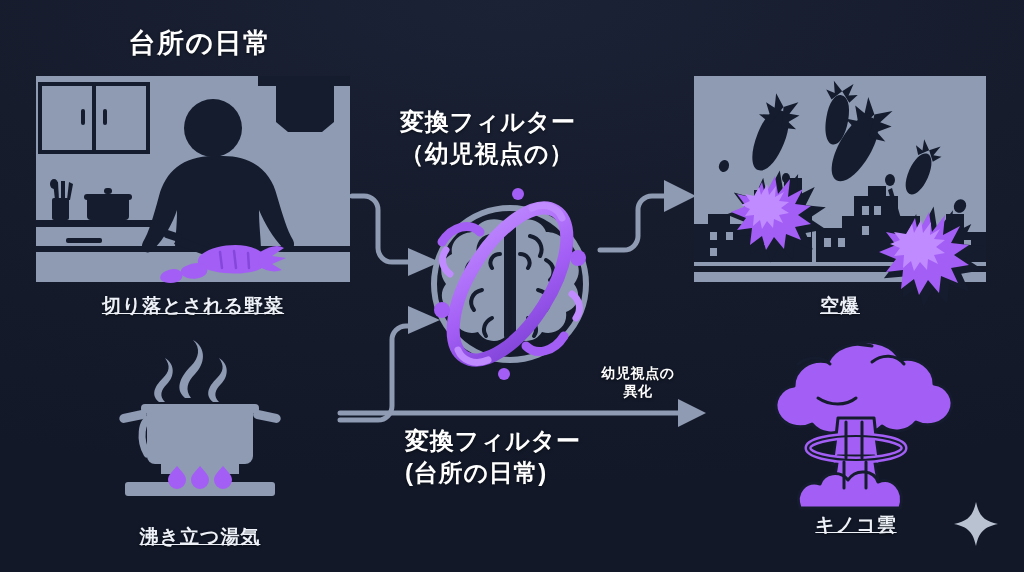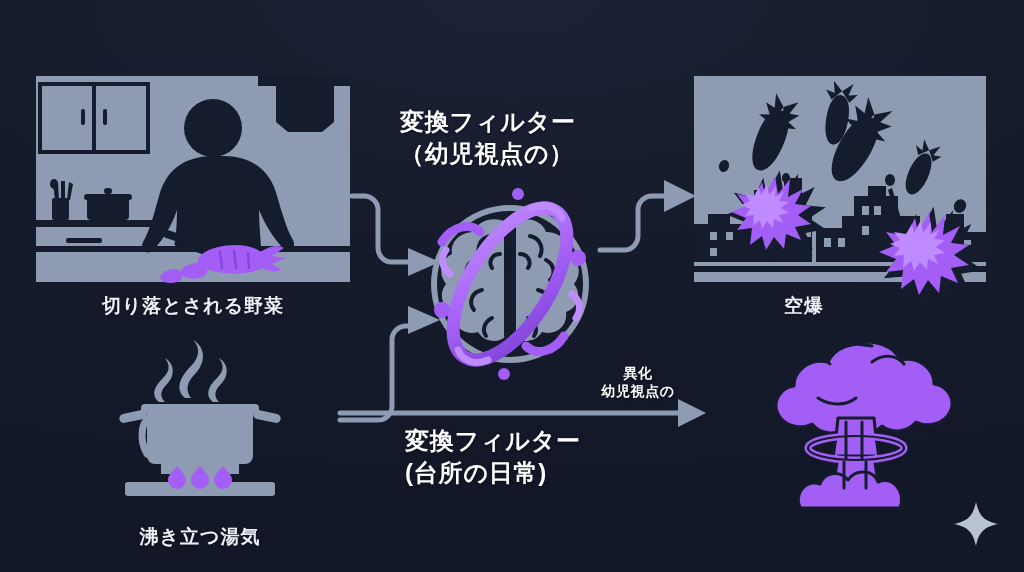--- a/index.html
+++ b/index.html
@@ -29,20 +29,21 @@
     text-shadow:0 1px 3px rgba(0,0,0,.55);
   }
   .caption{
     color:#eef2f8;
     font-weight:bold;
     font-size:19px;
     letter-spacing:1px;
     text-align:center;
     white-space:nowrap;
     text-shadow:0 1px 3px rgba(0,0,0,.5);
+    text-decoration:underline;
   }
   .filter-label{
     color:#ffffff;
     font-weight:bold;
     font-size:24px;
     line-height:1.32;
     letter-spacing:.8px;
     text-align:left;
     white-space:nowrap;
     text-shadow:0 1px 3px rgba(0,0,0,.5);
@@ -57,20 +58,21 @@
     white-space:nowrap;
     text-shadow:0 1px 3px rgba(0,0,0,.55);
   }
   svg{display:block;overflow:visible;}
 </style>
 </head>
 <body>
 
 <div id="stage">
 
+  <div class="abs title" style="left:40px;top:25px;width:320px;">台所の日常</div>
 
   <div class="abs" style="left:36px;top:76px;">
     <svg width="314" height="206" viewBox="0 0 314 206" aria-hidden="true">
 
       <rect x="0" y="0" width="314" height="206" fill="#8e9bb3"></rect>
 
       <path d="M222 0 h36 v38 h38 v-38 h18 v0 h0 v0 z" fill="#141c2e"></path>
       <path d="M222 0 h92 v10 h-92 z" fill="#141c2e"></path>
       <path d="M240 0 h58 v46 l-12 10 h-34 l-12 -10 z" fill="#141c2e"></path>
       <rect x="262" y="0" width="14" height="30" fill="#141c2e"></rect>
@@ -161,22 +163,22 @@
     <div>変換フィルター</div>
     <div>（幼児視点の）</div>
   </div>
 
   <div class="abs filter-label" style="left:405px;top:425px;width:220px;">
     <div>変換フィルター</div>
     <div>(台所の日常)</div>
   </div>
 
   <div class="abs small-label" style="left:573px;top:364px;width:130px;">
+    <div>幼児視点の</div>
     <div>異化</div>
-    <div>幼児視点の</div>
   </div>
 
   <svg class="abs" style="left:0;top:0;" width="1024" height="572" viewBox="0 0 1024 572">
     <g fill="none" stroke="#8e9bb3" stroke-width="5" stroke-linecap="round">
 
       <path d="M352 196 h12 a14 14 0 0 1 14 14 v38 a14 14 0 0 0 14 14 h16"></path>
 
       <path d="M340 420 h38 a14 14 0 0 0 14 -14 v-66 a14 14 0 0 1 14 -14 h6"></path>
 
       <path d="M600 250 h24 a14 14 0 0 0 14 -14 v-26 a14 14 0 0 1 14 -14 h14"></path>
@@ -331,21 +333,21 @@
         <path d="M0 -2 l5 -9 l2 8 l6 -11 l2 11 l7 -9 l-1 11 l9 -5 l-5 9 l10 1 l-8 6 l8 5 l-10 2 l4 8 l-9 -4 l-1 9 l-6 -7 l-5 8 l-2 -9 l-7 6 l1 -11 l-9 1 l5 -7 l-9 -4 l9 -4 l-5 -7 z" fill="#c08bff"></path>
       </g>
 
       <g transform="translate(212,160)">
         <path d="M0 0 l11 -24 l4 20 l15 -28 l4 26 l17 -22 l-2 26 l22 -11 l-11 22 l24 2 l-20 13 l20 13 l-24 4 l9 20 l-22 -9 l-2 22 l-15 -17 l-11 20 l-6 -22 l-17 13 l2 -24 l-22 2 l13 -17 l-22 -9 l22 -9 l-13 -17 z" fill="#141c2e" transform="scale(0.92)"></path>
         <path d="M0 0 l9 -18 l3 15 l11 -21 l3 20 l13 -17 l-2 20 l17 -9 l-9 17 l18 2 l-15 10 l15 10 l-18 3 l7 15 l-17 -7 l-2 17 l-11 -13 l-9 15 l-5 -16 l-13 10 l2 -19 l-17 2 l10 -13 l-17 -7 l17 -7 l-10 -13 z" fill="#a35ef5"></path>
         <path d="M0 -2 l6 -10 l2 9 l7 -13 l2 13 l8 -11 l-1 13 l10 -6 l-6 10 l11 1 l-9 7 l9 6 l-11 2 l4 9 l-10 -5 l-1 11 l-7 -8 l-6 9 l-3 -10 l-8 7 l1 -13 l-10 1 l6 -8 l-10 -4 l10 -4 l-6 -8 z" fill="#c08bff"></path>
       </g>
     </svg>
   </div>
-  <div class="abs caption" style="left:658px;top:293px;width:292px;">空爆</div>
+  <div class="abs caption" style="left:694px;top:293px;width:292px;">空爆</div>
 
   <div class="abs" style="left:758px;top:338px;">
     <svg width="196" height="172" viewBox="0 0 196 172" aria-hidden="true">
       <g fill="#a35ef5" stroke="#141c2e" stroke-width="3" stroke-linejoin="round">
 
         <path d="M98 6
                  c18 -6 38 2 44 16
                  c18 -4 34 8 34 24
                  c14 2 22 16 16 28
                  c-6 12 -22 16 -34 10
@@ -375,20 +377,21 @@
         <path d="M40 26 c10 -8 24 -8 32 0"></path>
         <path d="M114 24 c10 -8 24 -8 32 2"></path>
         <path d="M60 60 c12 8 28 8 38 0"></path>
         <path d="M88 84 v36"></path>
           <path d="M104 84 v36"></path>
         <path d="M86 124 v26"></path>
           <path d="M108 124 v26"></path>
       </g>
     </svg>
   </div>
+  <div class="abs caption" style="left:756px;top:512px;width:200px;">キノコ雲</div>
 
   <div class="abs" style="left:952px;top:500px;">
     <svg width="48" height="48" viewBox="0 0 48 48" aria-hidden="true">
       <path d="M24 2 C27 16 32 21 46 24 C32 27 27 32 24 46 C21 32 16 27 2 24 C16 21 21 16 24 2 z" fill="#b9c2d1"></path>
     </svg>
   </div>
 
 </div>
 
 </body></html>

